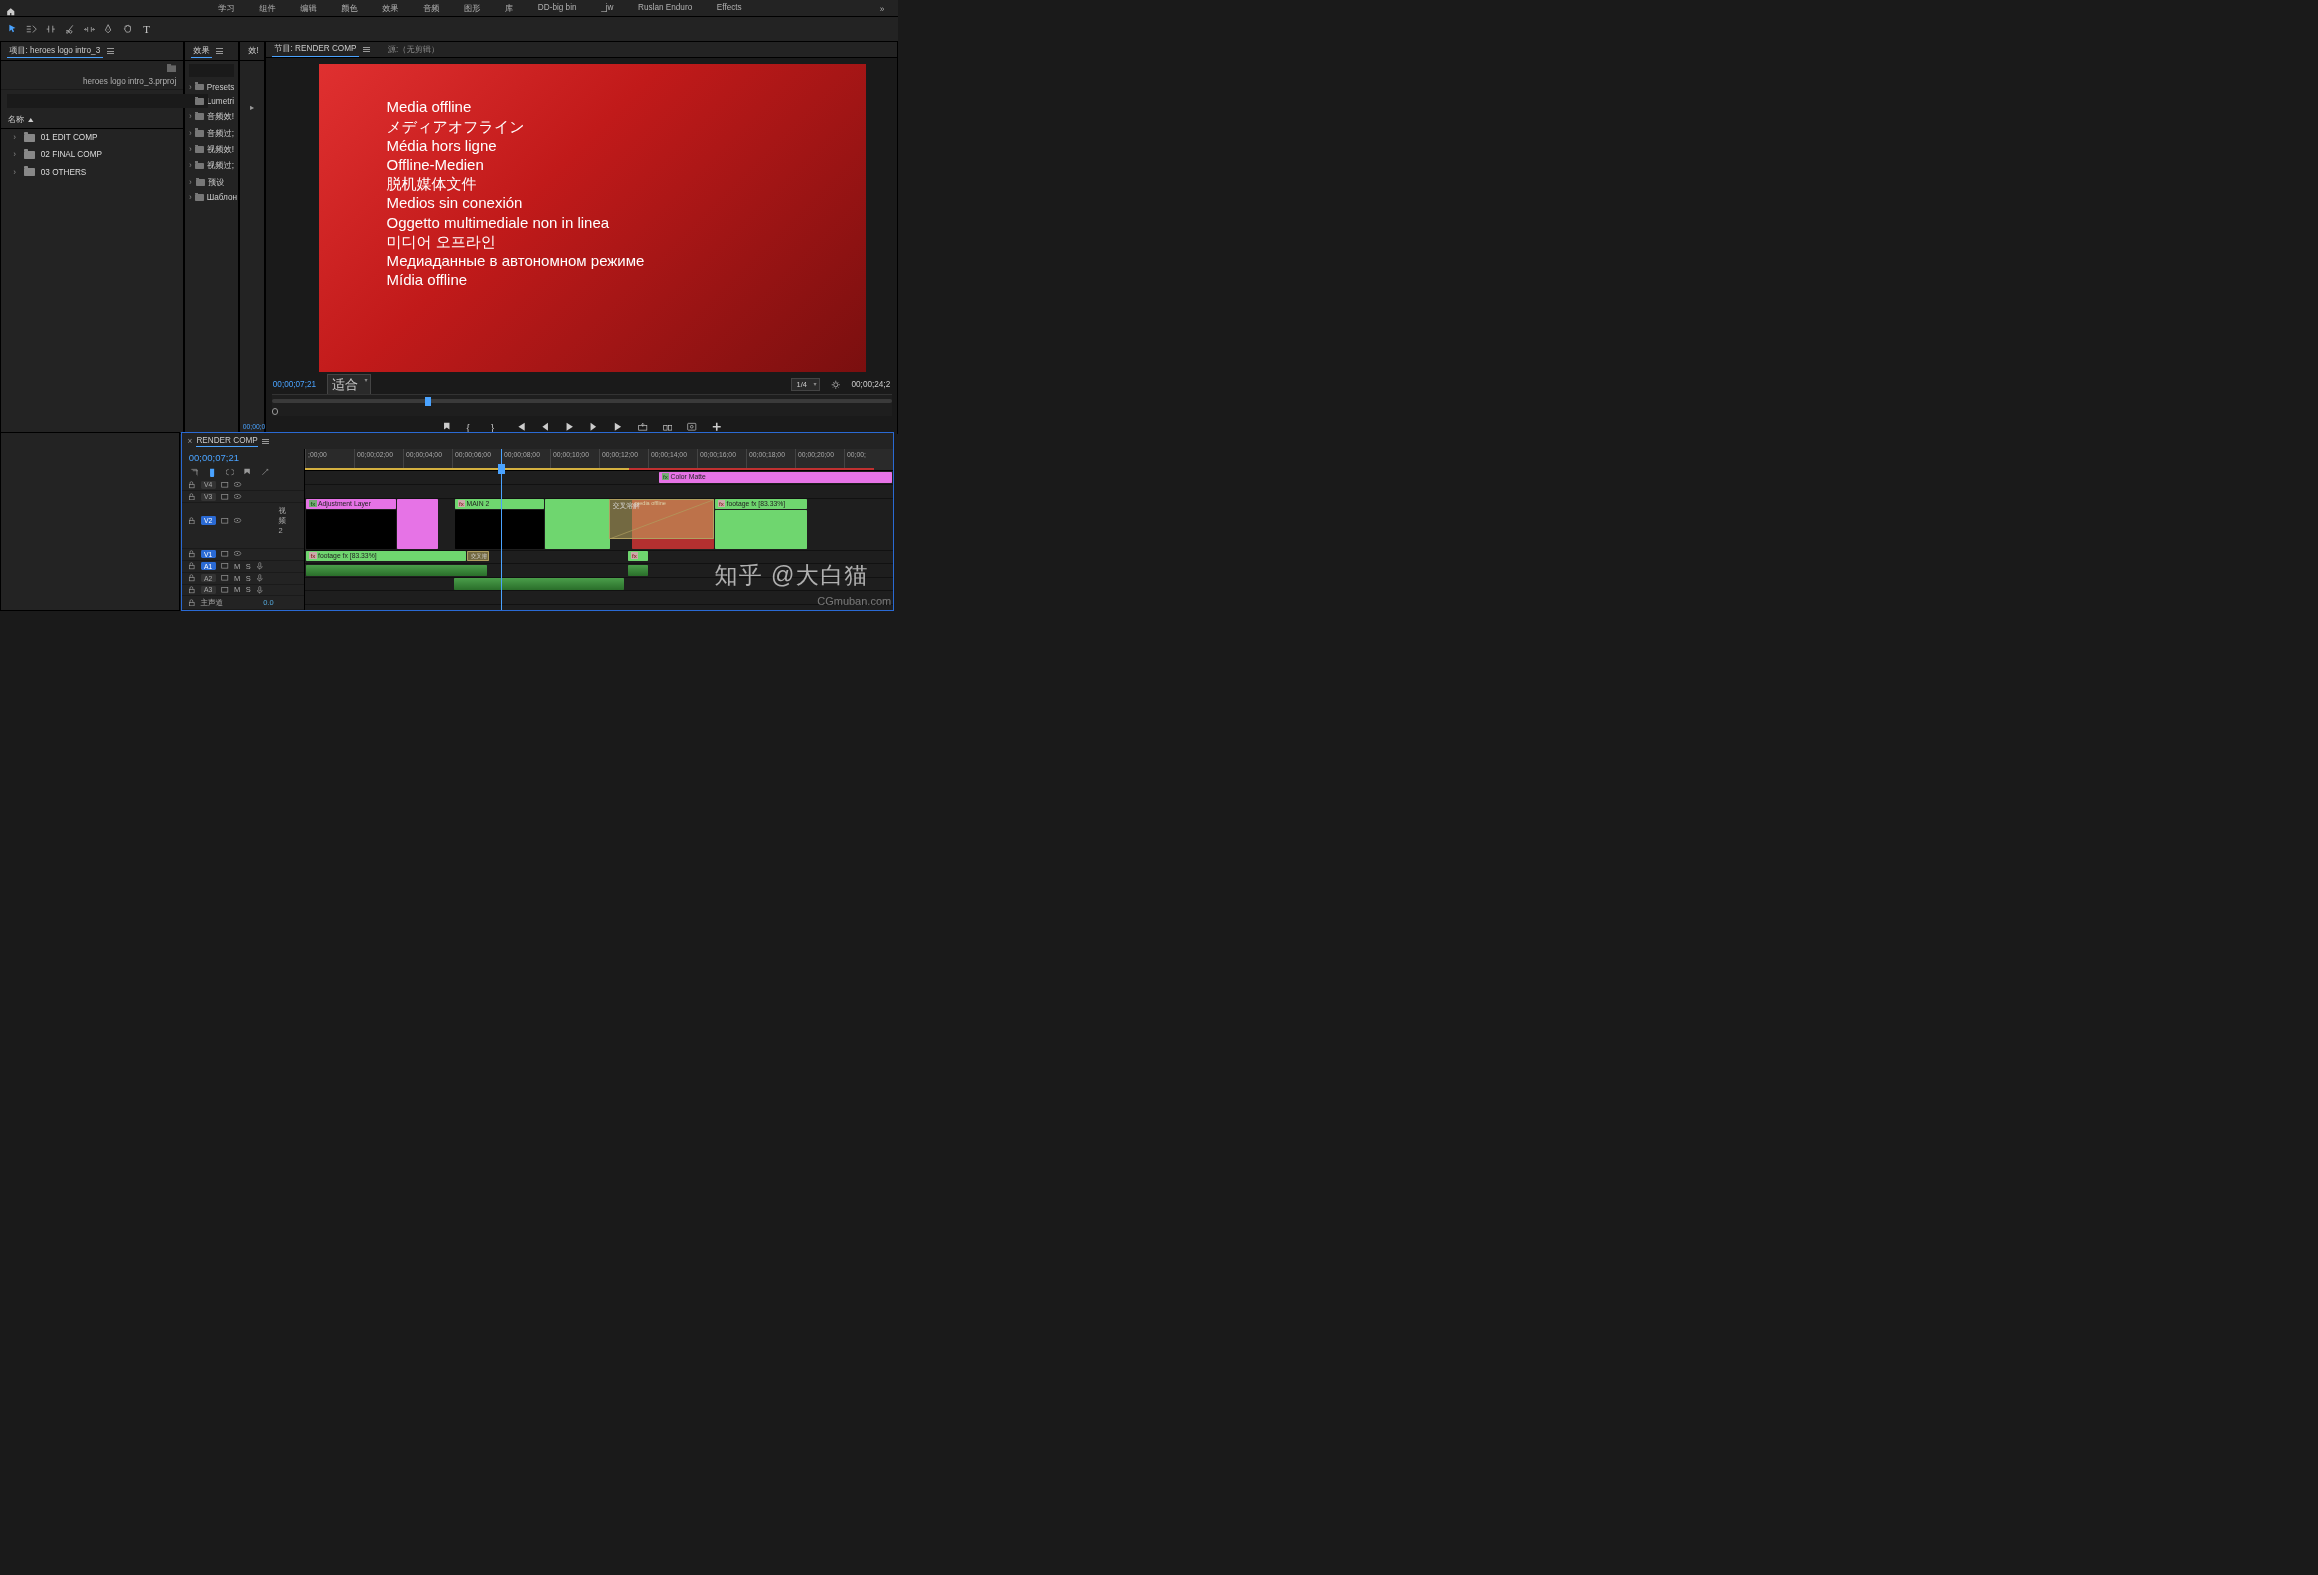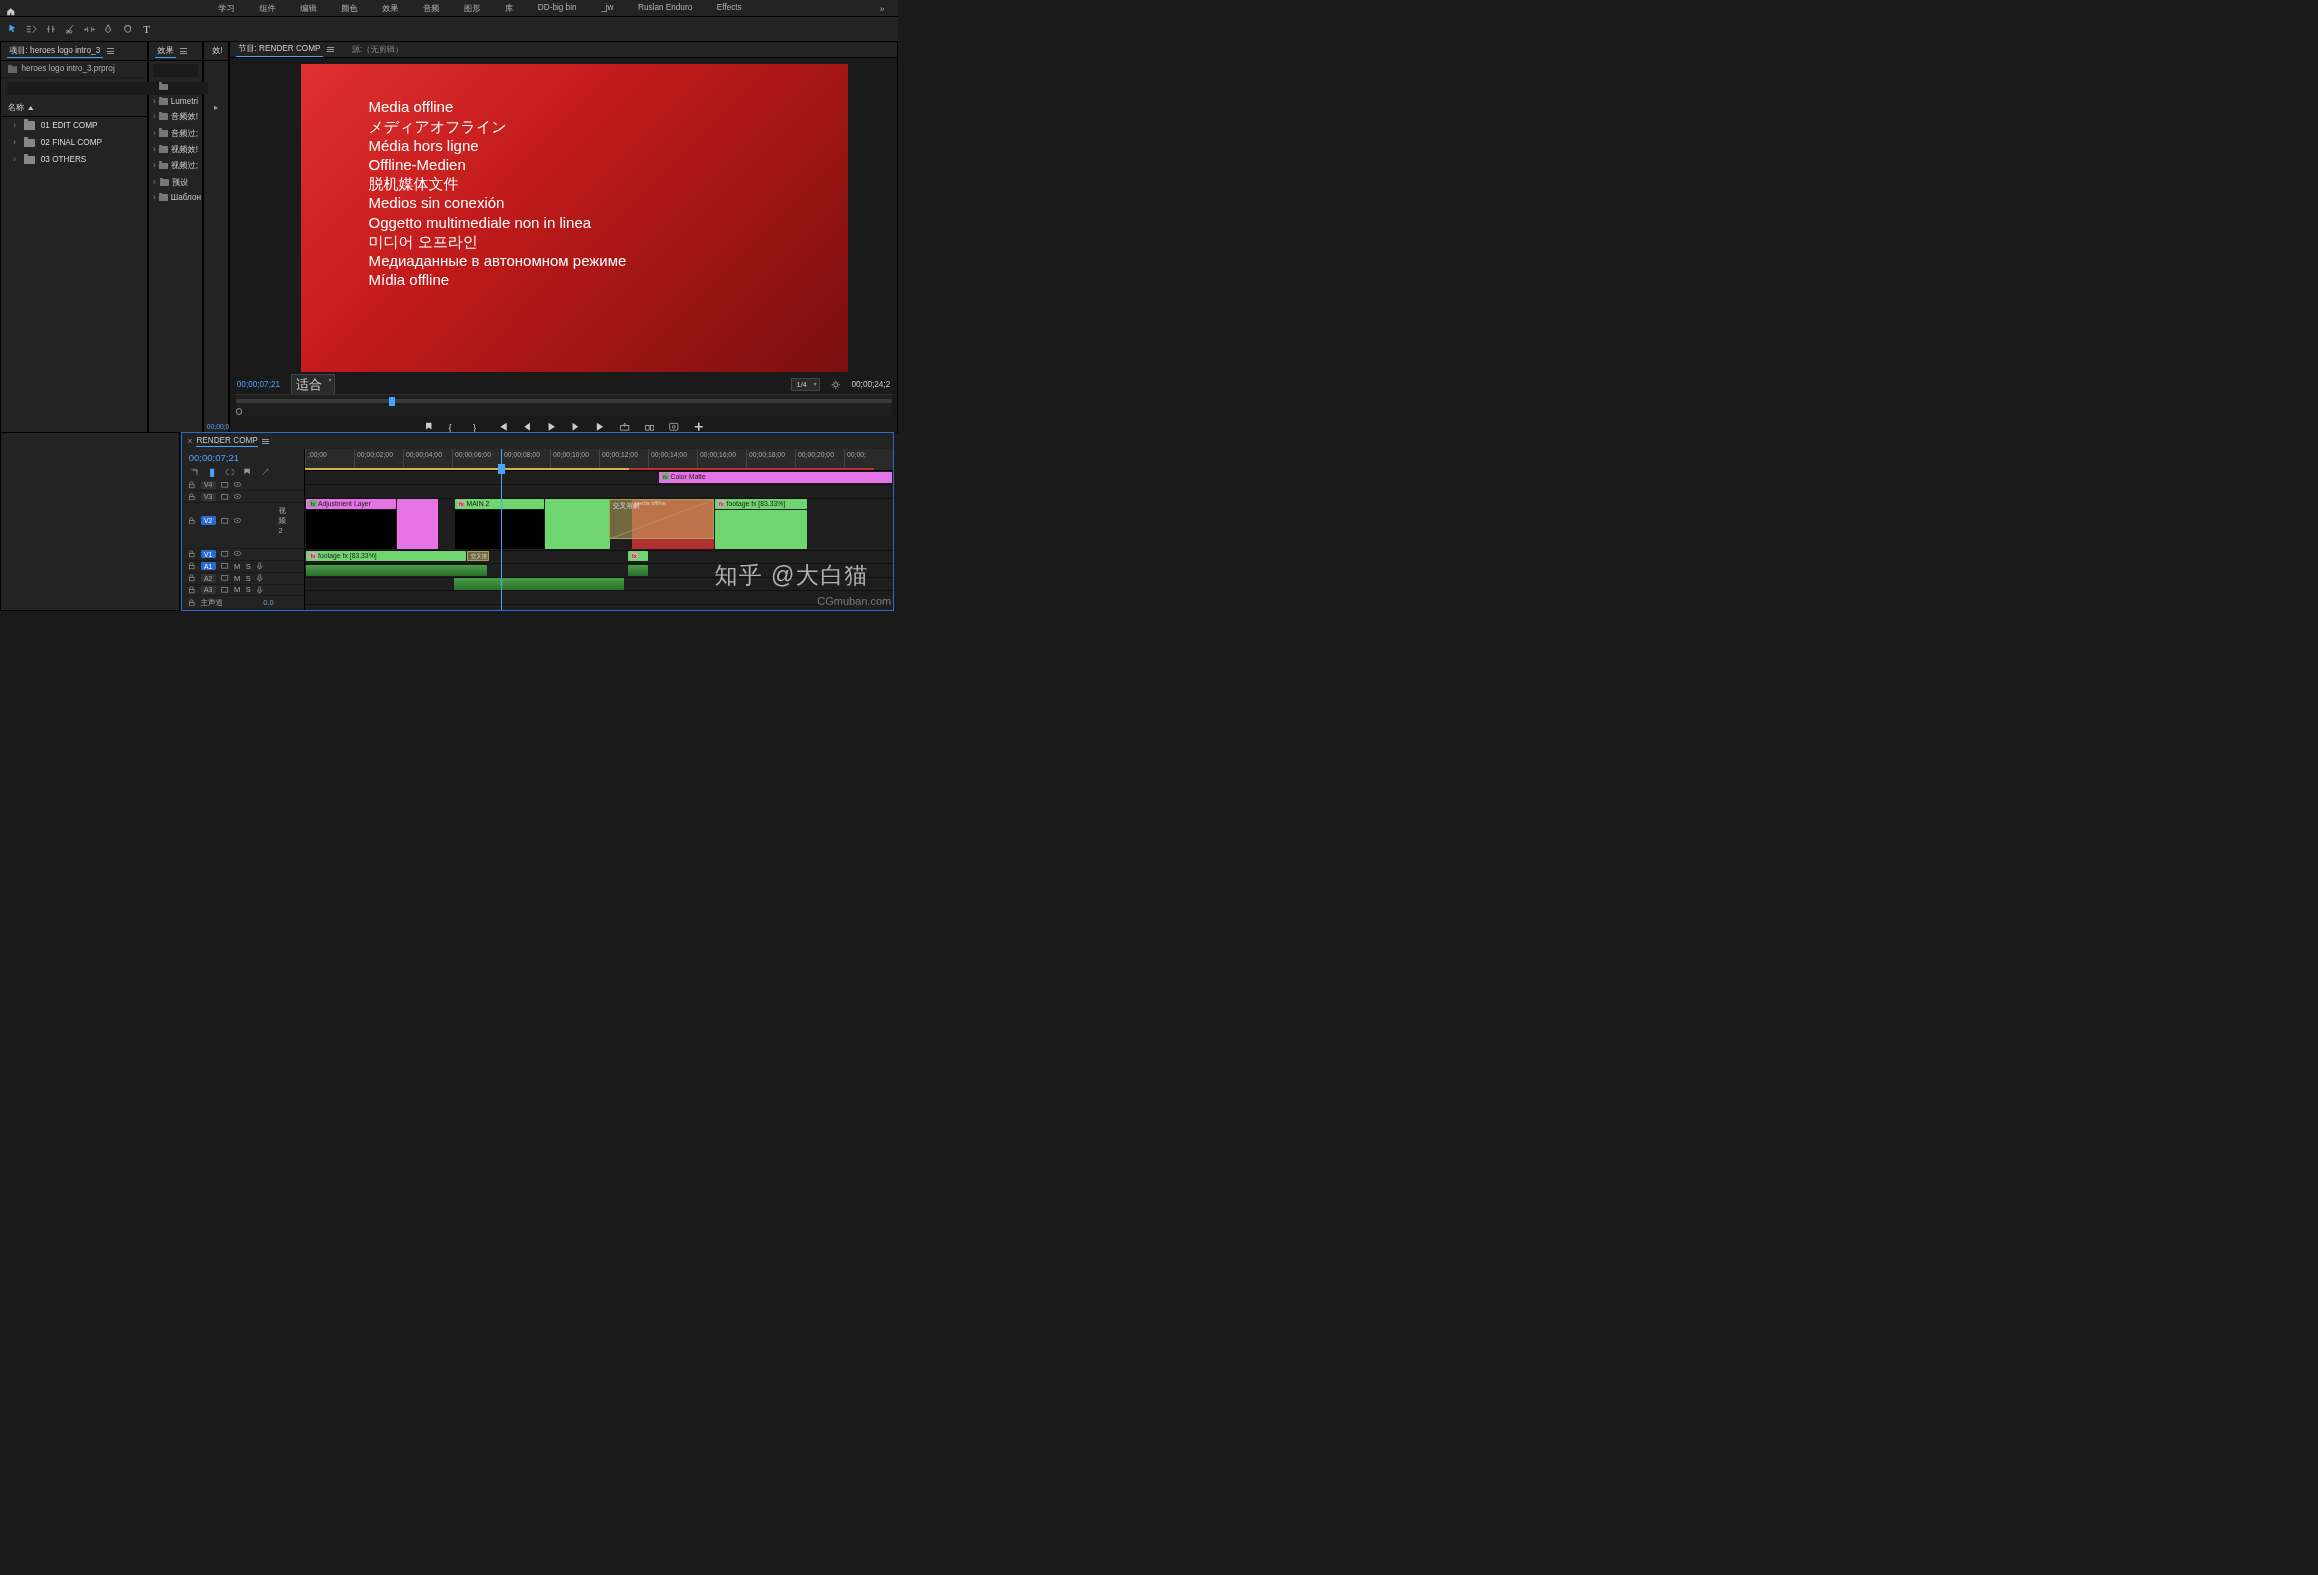--- a/index.html
+++ b/index.html
@@ -7,30 +7,30 @@
 .topbar { height:16.4px; background:#232323; display:flex; align-items:flex-end; padding:0 5.5px; }
 .home { width:9.5px; height:9.5px; }
 .menu { display:flex; gap:0; margin-left:191px; }
 .menu span { padding:2.7px 12.3px; color:#b0b0b0; cursor:pointer; font-size:8.2px; }
 .expand { margin-left:auto; padding:2.7px 8.2px; color:#b0b0b0; }
 .toolbar { height:24.5px; background:#232323; display:flex; align-items:center; padding:0 6.8px; gap:8.2px; border-top:0.7px solid #000; }
 .tool { width:11px; height:11px; display:flex; align-items:center; justify-content:center; color:#ccc; cursor:pointer; }
 .tool.active { color:#4aa3ff; }
 .main { display:flex; height:393px; }
 .panel { background:#232323; border:0.7px solid #000; display:flex; flex-direction:column; }
-.panel.left { width:148px; }
+.panel.left { width:184px; }
 .panel.fx1 { width:55px; }
 .panel.fx2 { width:26px; }
 .panel.prog { flex:1; }
 .tabrow { height:19px; display:flex; align-items:center; padding:0 5.5px; gap:4.1px; border-bottom:0.7px solid #000; font-size:8.2px; color:#ccc; }
 .tabrow .tab { padding:1.4px 2.7px; border-bottom:1.4px solid transparent; }
 .tabrow .tab.active { border-bottom:1.4px solid #4aa3ff; }
 .ham { width:6.8px; display:flex; flex-direction:column; gap:1.4px; }
 .ham span { height:0.7px; background:#999; }
-.proj-file { padding:3.4px 6.8px; color:#b0b0b0; border-bottom:0.7px solid #1a1a1a; display:flex; align-items:flex-end; gap:4.1px; }
+.proj-file { padding:3.4px 6.8px; color:#b0b0b0; border-bottom:0.7px solid #1a1a1a; display:flex; align-items:flex-end; gap:4.1px;flex-direction:column; }
 .srch { display:flex; align-items:center; padding:4.1px 5.5px; gap:4.1px; }
 .srch input { flex:1; background:#1a1a1a; border:none; color:#ccc; padding:2px 12.3px 2px 4.1px; height:13.6px; position:relative; }
 .srch .srchwrap { flex:1; position:relative; }
 .srch .mag { position:absolute; left:2.7px; top:2px; pointer-events:none; }
 .srch input { padding-left:12.3px; }
 .count { color:#ccc; font-size:8.2px; white-space:nowrap; }
 .col-hdr { padding:2.7px 6.8px; border-bottom:0.7px solid #000; color:#ccc; display:flex; align-items:center; gap:4.1px; }
 .bin { padding:4.1px 6.8px 4.1px 12.3px; display:flex; align-items:center; gap:5.5px; color:#ddd; }
 .caret { width:5.5px; color:#888; }
 .foldericon { width:11px; height:8.2px; background:#888; border-radius:0.7px; position:relative; }

